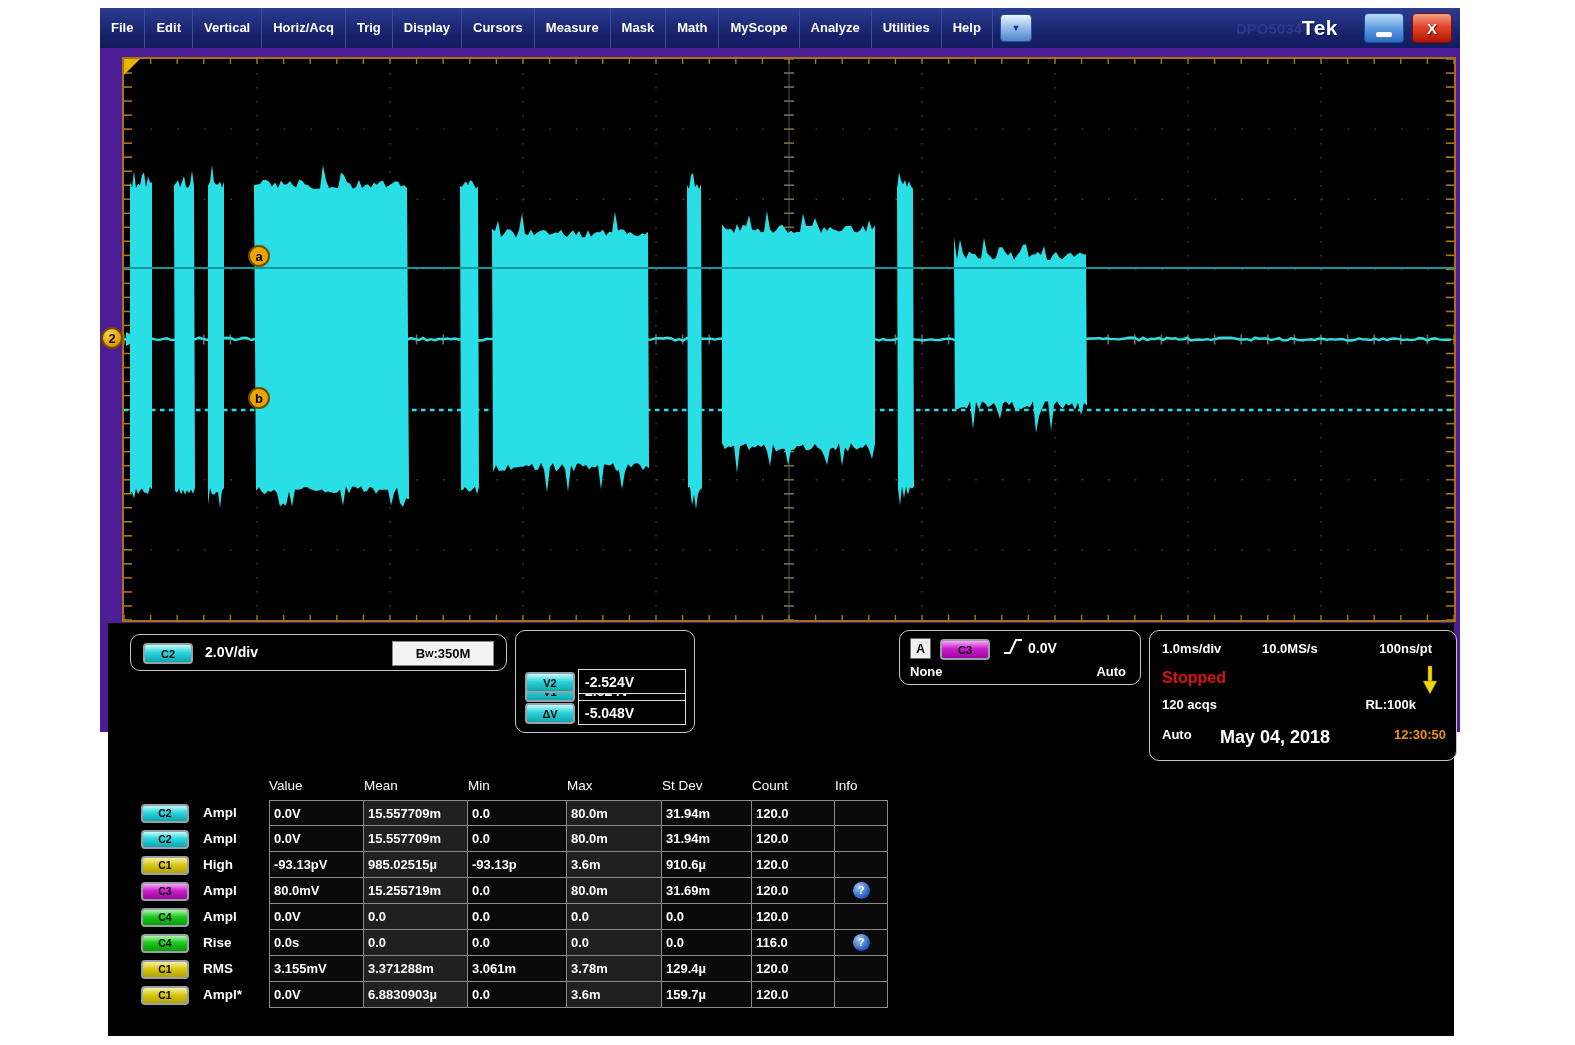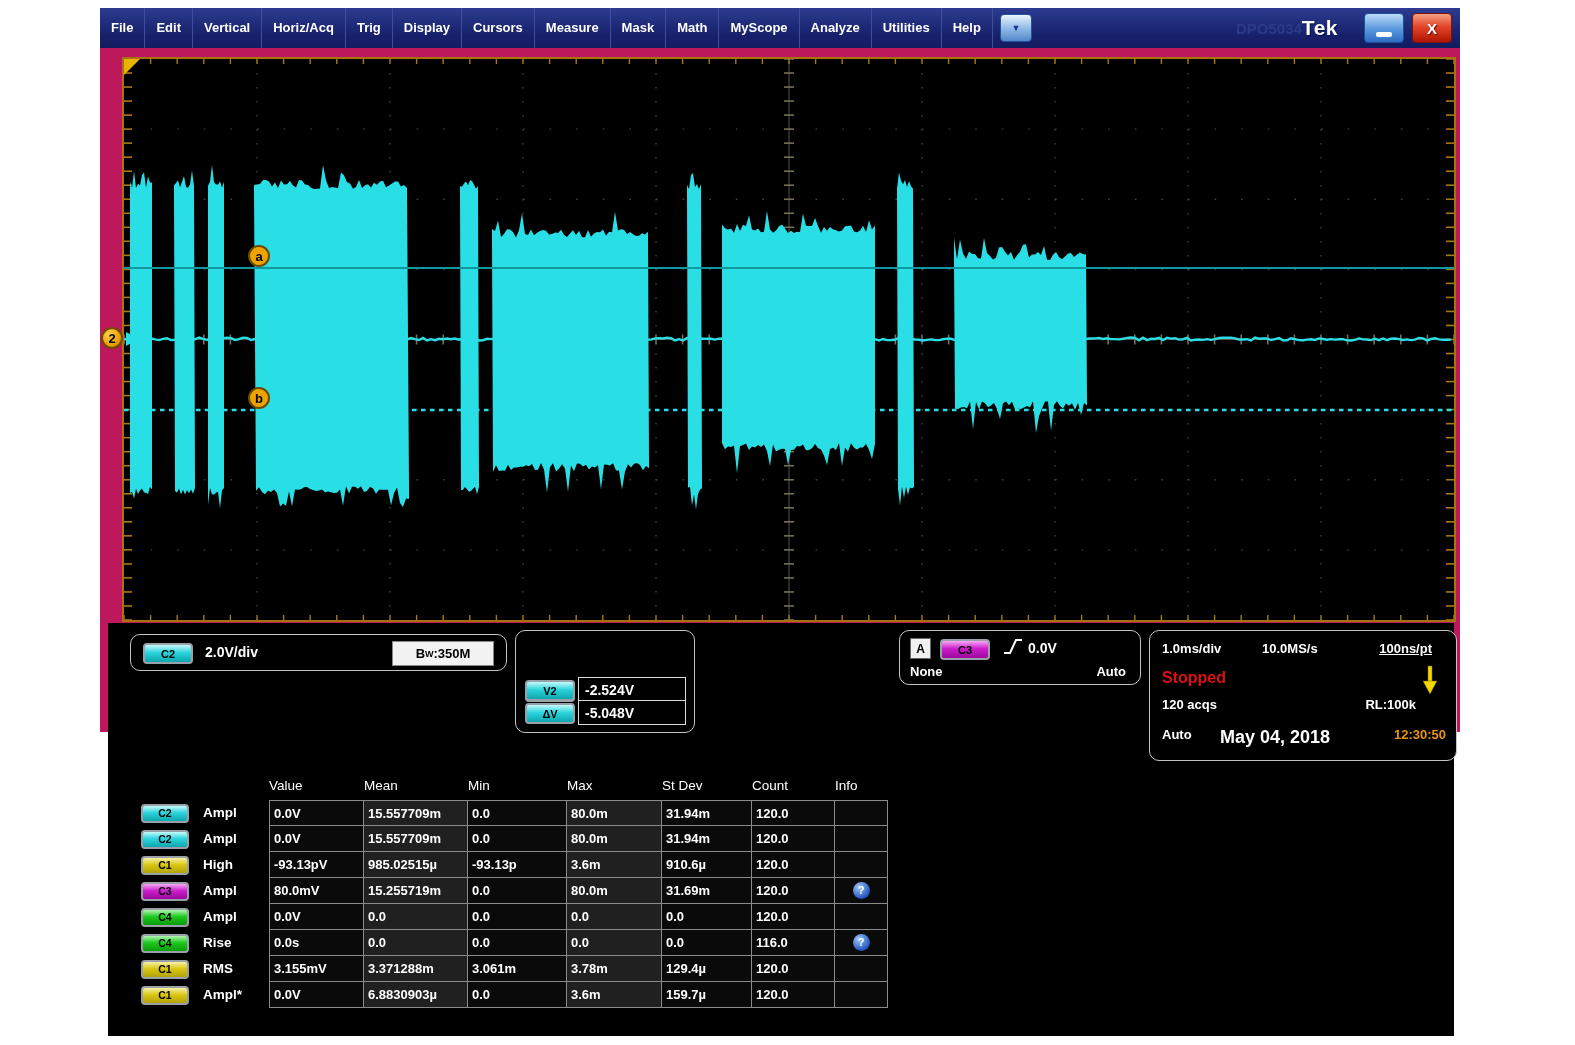--- a/index.html
+++ b/index.html
@@ -1,18 +1,18 @@
 <!DOCTYPE html>
 <html><head>
 <meta charset="utf-8">
 <style>
   html,body{margin:0;padding:0;background:#ffffff;}
   body{width:1575px;height:1045px;position:relative;overflow:hidden;
        font-family:"Liberation Sans","DejaVu Sans",sans-serif;}
-  .window{position:absolute;left:100px;top:8px;width:1360px;height:724px;background:#be185d;}
+  .window{position:absolute;left:100px;top:8px;width:1360px;height:724px;background:#4c1d95;}
 
   
   .menubar{position:absolute;left:0;top:0;width:100%;height:40px;
            background:linear-gradient(180deg,#2c3c90,#17206a 70%,#141c60);
            display:flex;align-items:center;}
   .menu-items{display:flex;height:100%;}
   .menu-item{color:#fff;font-size:13px;font-weight:600;line-height:40px;padding:0 11px;
              border-right:1px solid #3e4e9c;white-space:nowrap;cursor:default;}
   .menu-drop{width:30px;height:26px;margin-left:7px;border-radius:4px;border:1px solid #24509c;
              background:linear-gradient(180deg,#eaf5fd,#8cb6e6 55%,#5388c9);
@@ -75,21 +75,21 @@
   .trg-box .pill{position:absolute;left:40px;top:8px;}
   .trg-slope{position:absolute;left:102px;top:6px;}
   .trg-level{position:absolute;left:128px;top:9px;font-size:14px;}
   .trg-mode{position:absolute;left:10px;top:33px;font-size:13px;}
   .trg-coupling{position:absolute;right:14px;top:33px;font-size:13px;}
 
   
   .acq-box{left:1049px;top:622px;width:308px;height:131px;}
   .acq-r1a{position:absolute;left:12px;top:10px;font-size:13px;}
   .acq-r1b{position:absolute;left:112px;top:10px;font-size:13px;}
-  .acq-r1c{position:absolute;right:24px;top:10px;font-size:13px;text-decoration:underline;}
+  .acq-r1c{position:absolute;right:24px;top:10px;font-size:13px;}
   .acq-status{position:absolute;left:12px;top:38px;font-size:16px;font-weight:bold;color:#dd1010;}
   .acq-arrow{position:absolute;right:18px;top:34px;}
   .acq-acqs{position:absolute;left:12px;top:66px;font-size:13px;}
   .acq-rl{position:absolute;right:40px;top:66px;font-size:13px;}
   .acq-mode{position:absolute;left:12px;top:96px;font-size:13px;}
   .acq-date{position:absolute;left:70px;top:96px;font-size:18px;}
   .acq-time{position:absolute;right:10px;top:96px;font-size:13px;font-weight:bold;color:#e8940c;}
 
   
   .meas{position:absolute;left:35px;top:764px;width:753px;}
@@ -473,21 +473,21 @@
         <sub>W</sub>
         <span>:350M</span>
     </span>
   </div>
 
   <div class="obox cur-box">
     <div class="cur-row" style="top:5px;margin-top:40px;">
       <span class="pill cyan">V1</span>
       <span class="vbox">2.524V</span>
     </div>
-    <div class="cur-row" style="top:44px;">
+    <div class="cur-row" style="top:36px;">
       <span class="pill cyan">V2</span>
       <span class="vbox">-2.524V</span>
     </div>
     <div class="cur-row" style="top:67px;">
       <span class="pill cyan">ΔV</span>
       <span class="vbox">-5.048V</span>
     </div>
   </div>
 
   <div class="obox trg-box">

